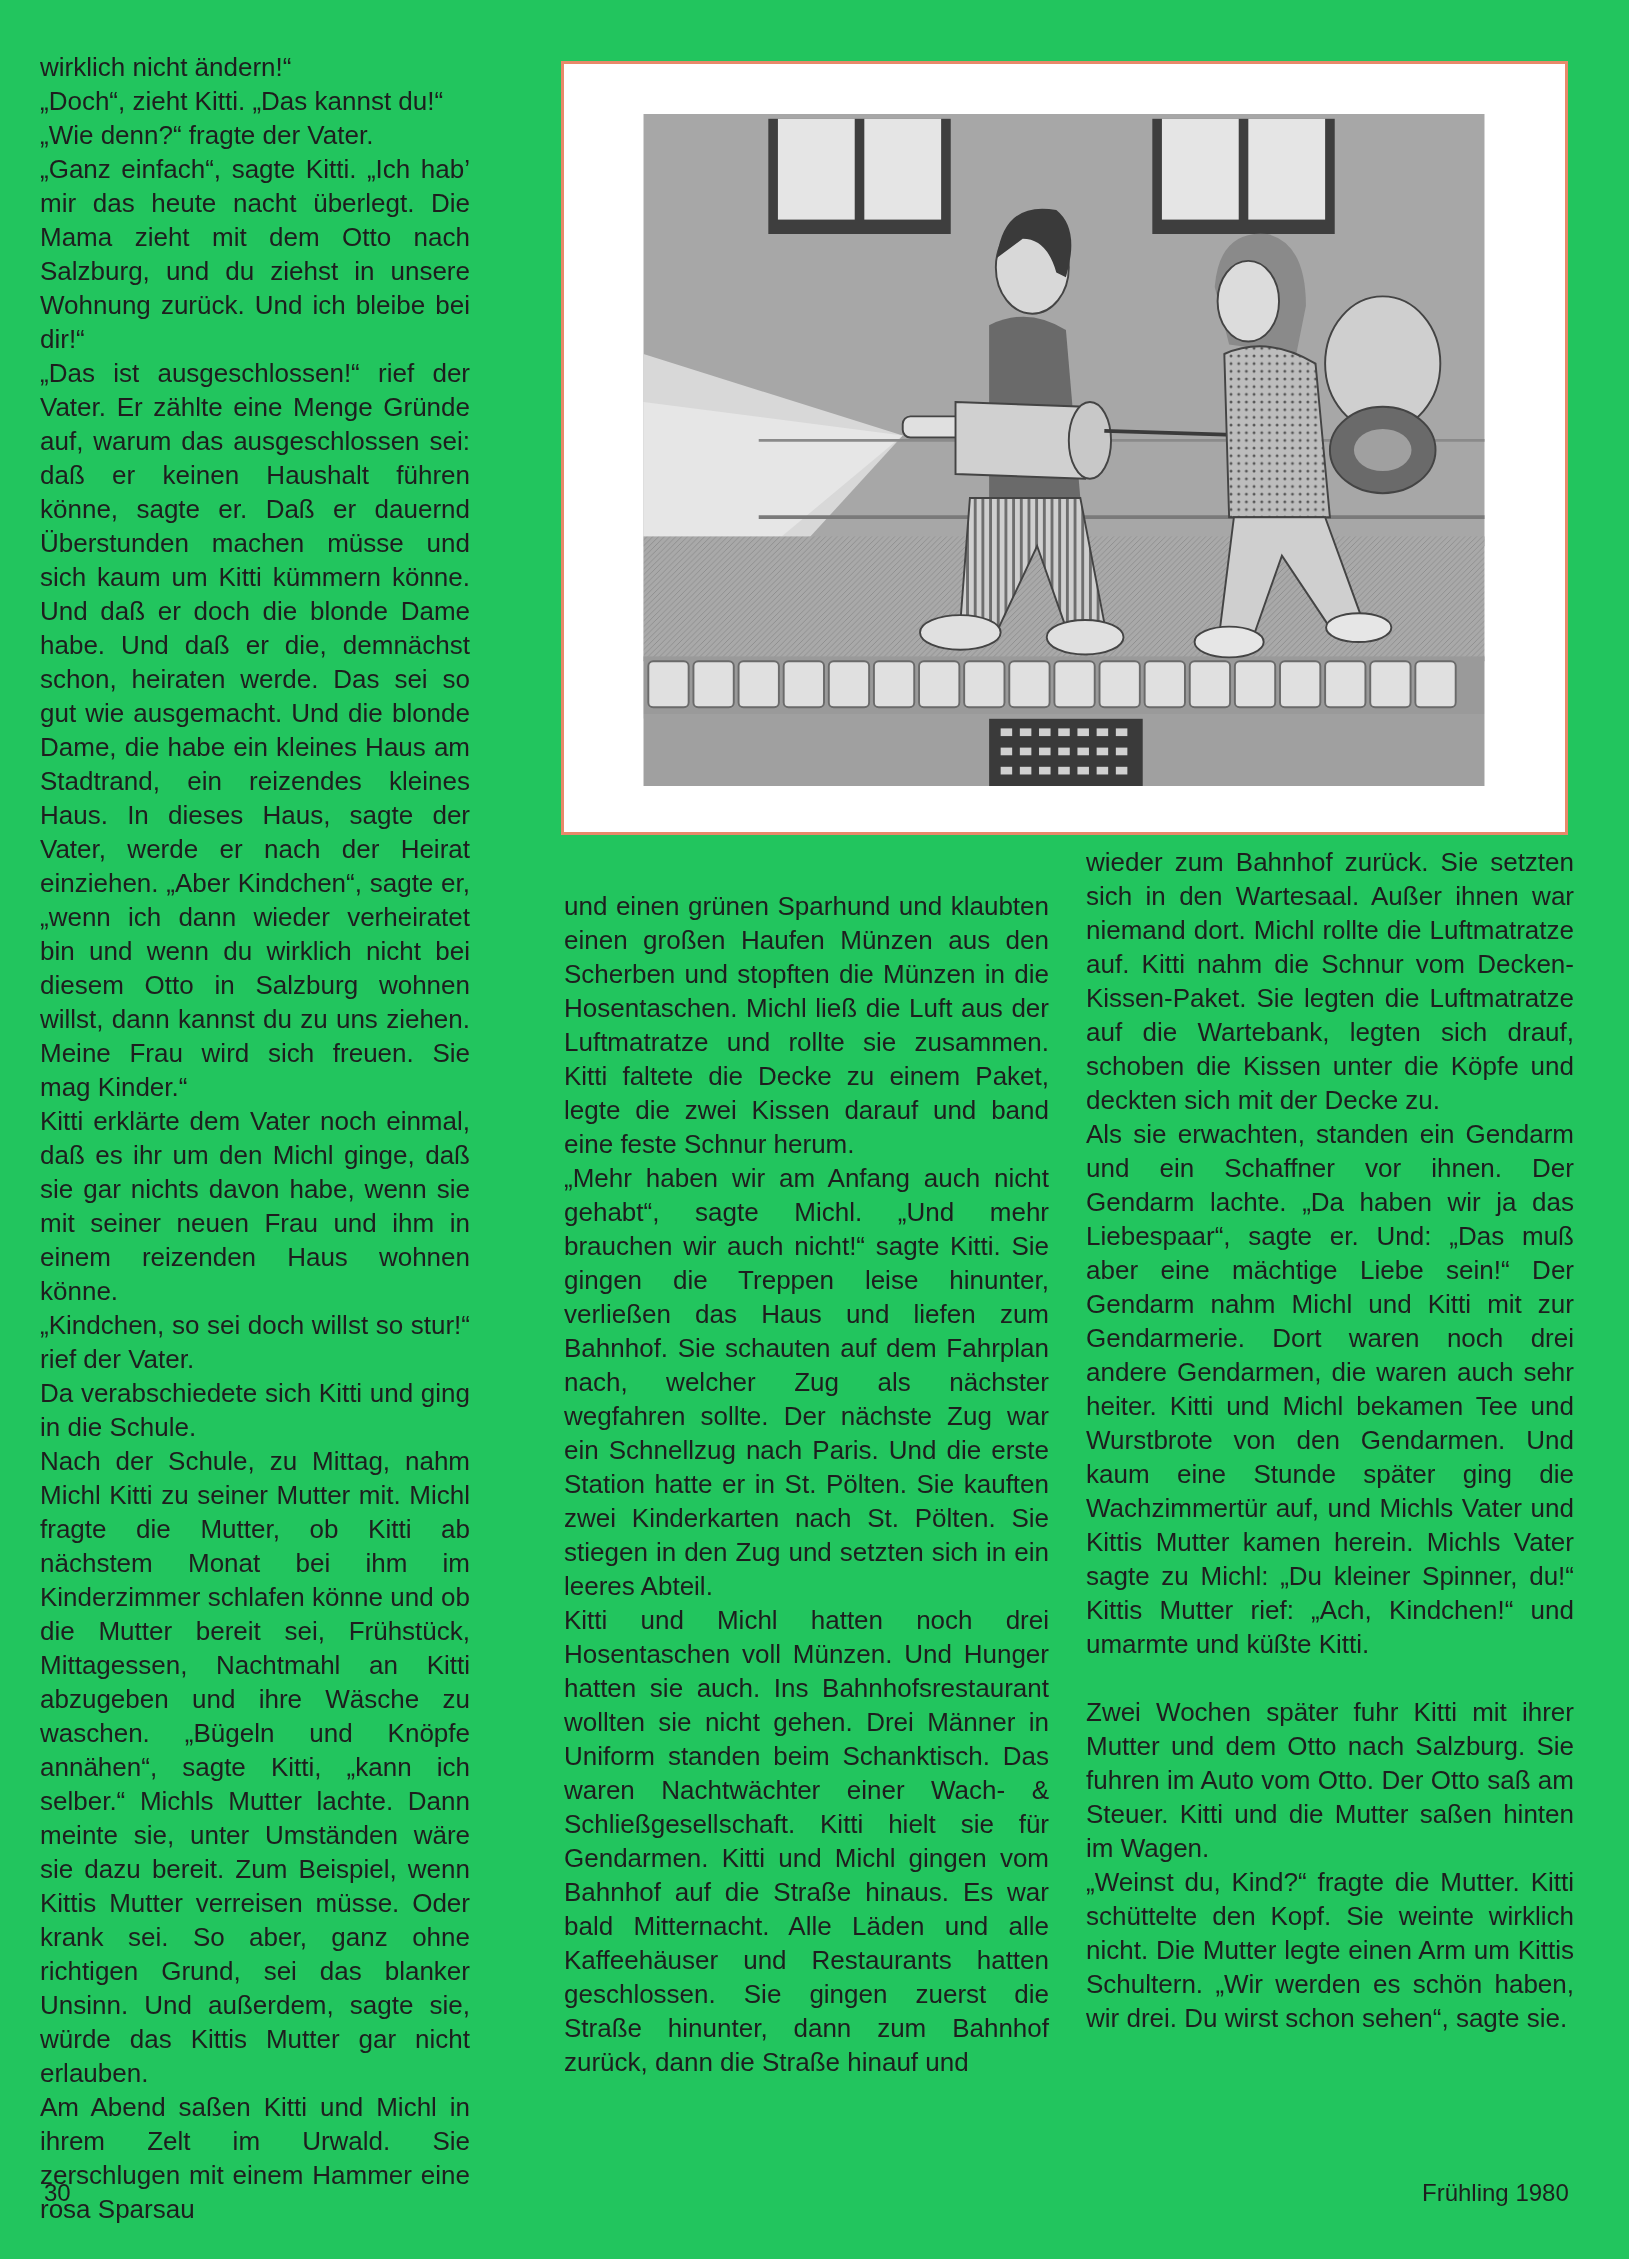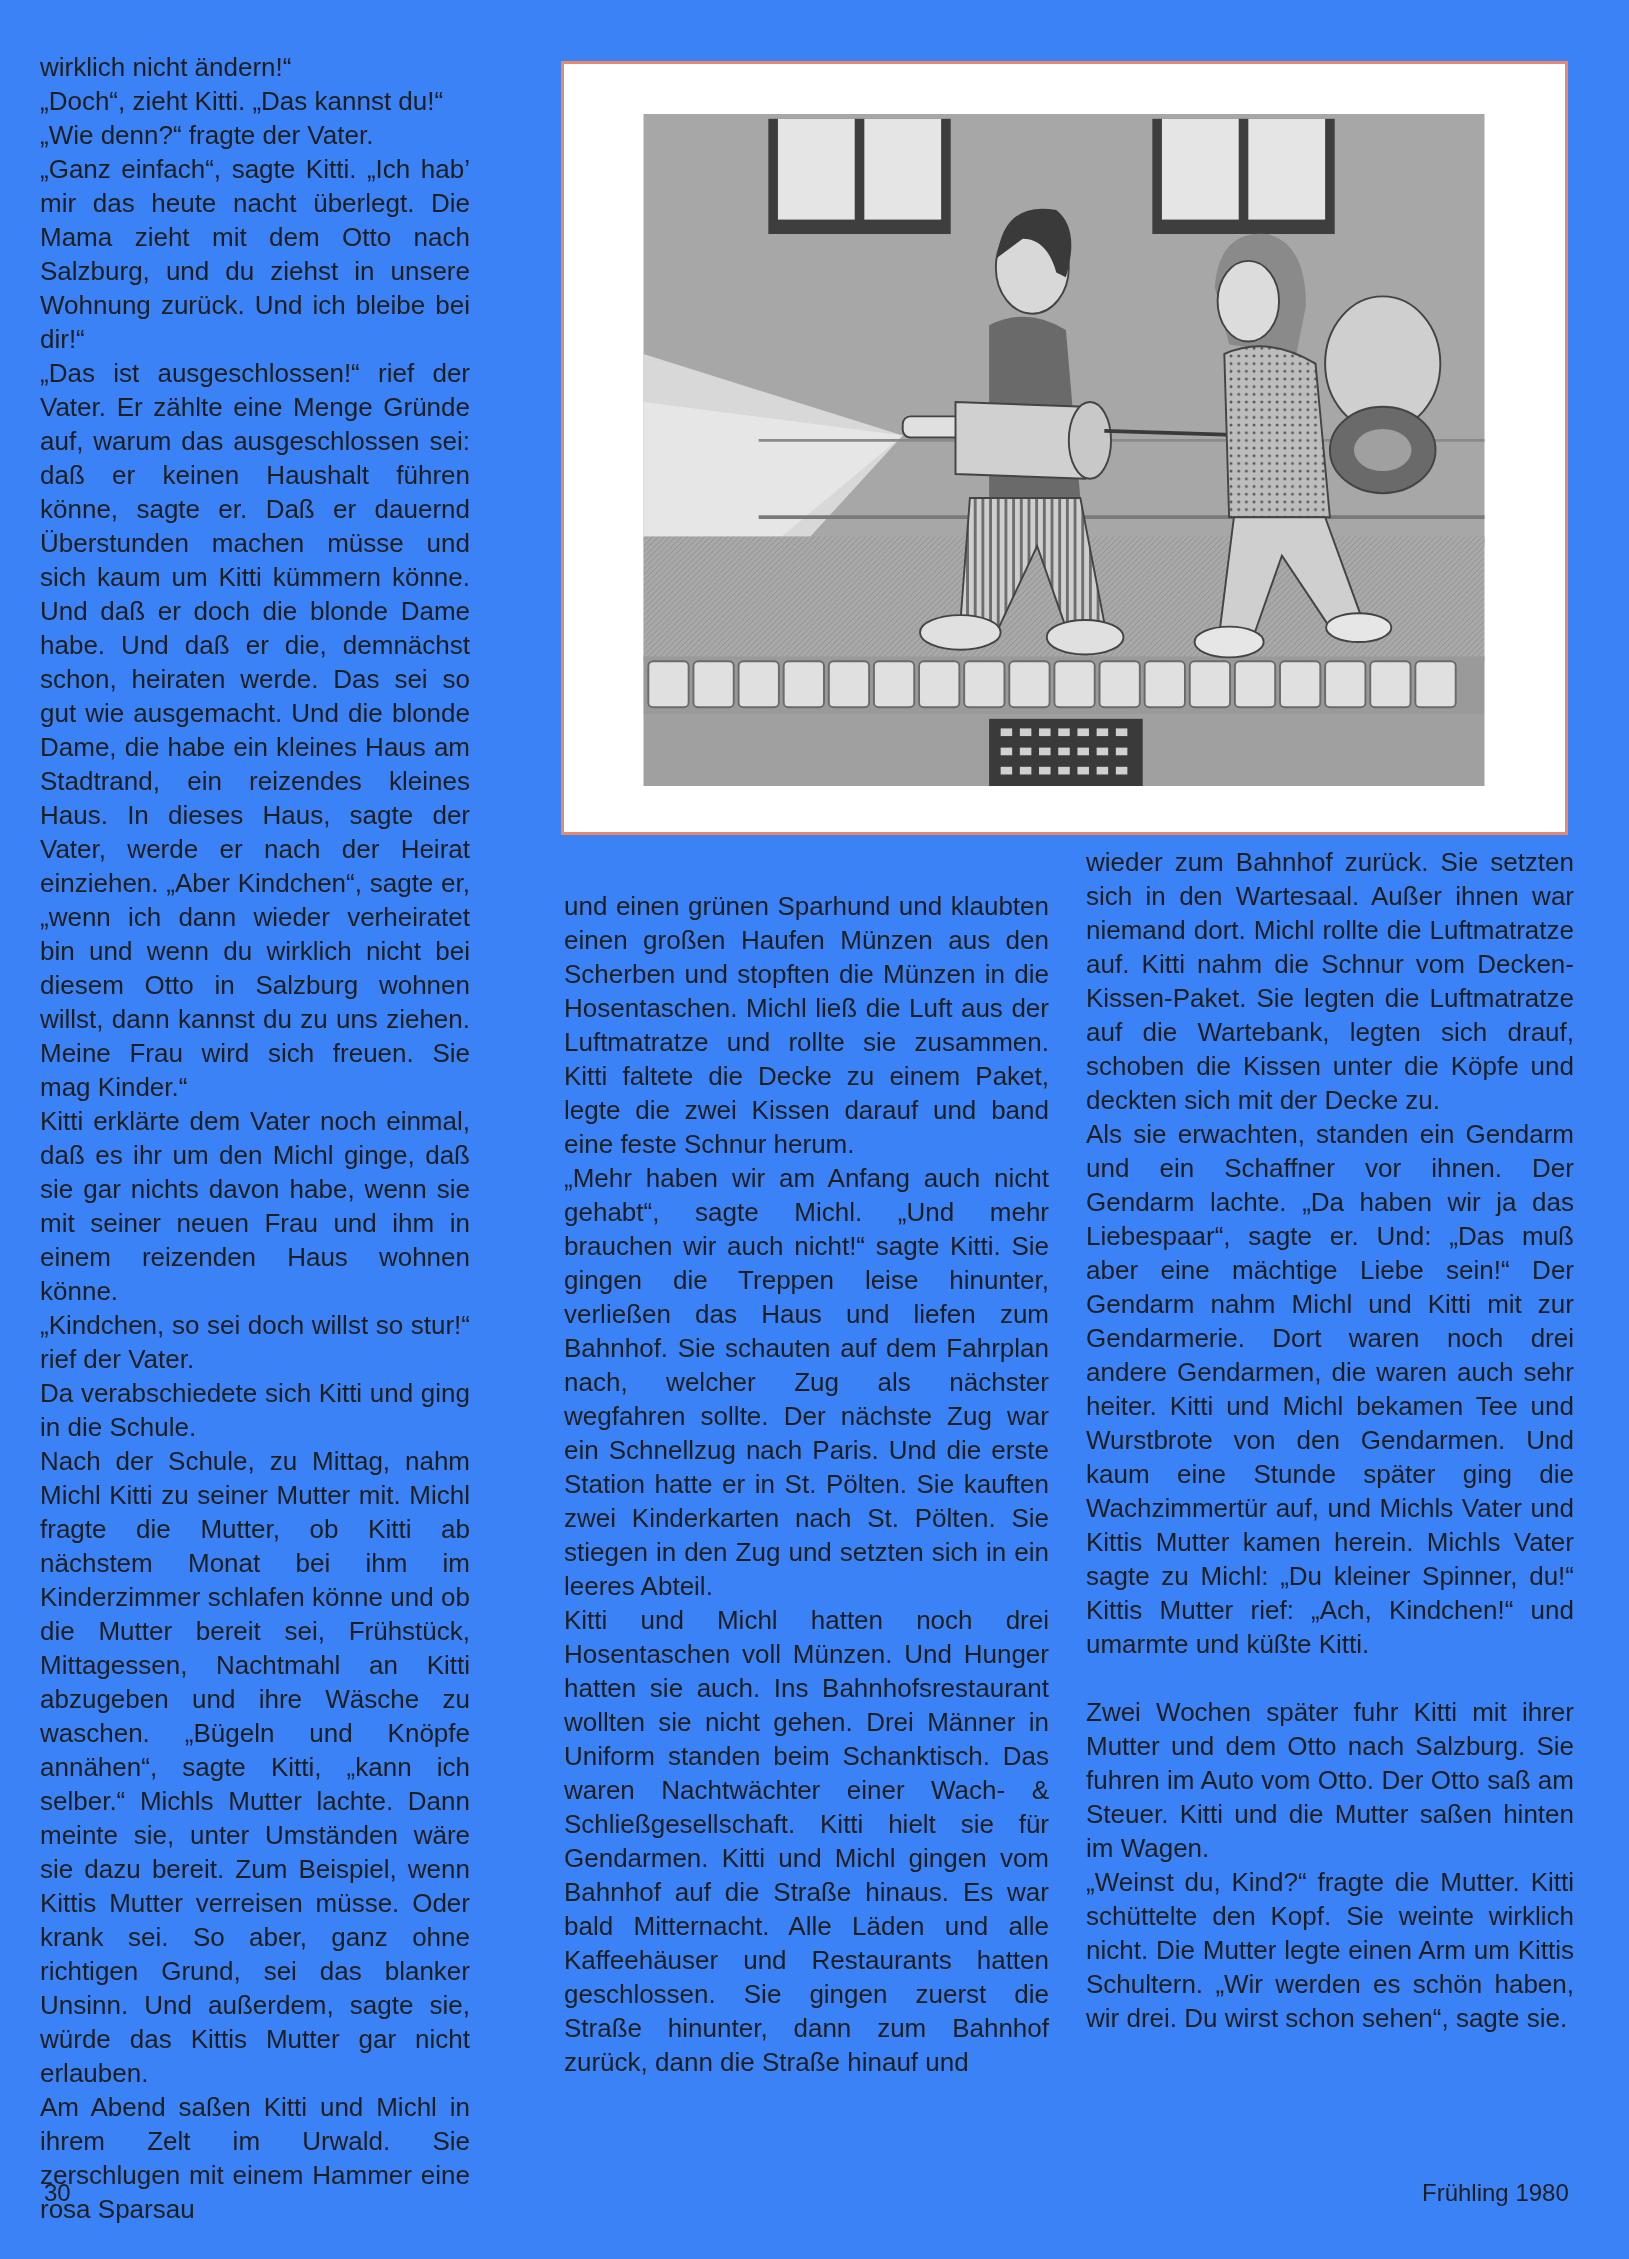--- a/index.html
+++ b/index.html
@@ -1,17 +1,17 @@
 <!DOCTYPE html>
 <html><head>
 <meta charset="utf-8">
 <style>
   html, body { margin: 0; padding: 0; background: #ffffff; }
   body { width: 1629px; height: 2260px; position: relative; overflow: hidden; }
-  .page { position: absolute; inset: 0; background: #3b82f6; }
+  .page { position: absolute; inset: 0; background: #22c55e; }
   .col {
     position: absolute;
     font-family: "Liberation Sans", sans-serif;
     font-size: 26px;
     line-height: 34px;
     color: #1e1e1e;
     text-align: justify;
   }
   .col p { margin: 0; }
   .col .gap { height: 34px; }

